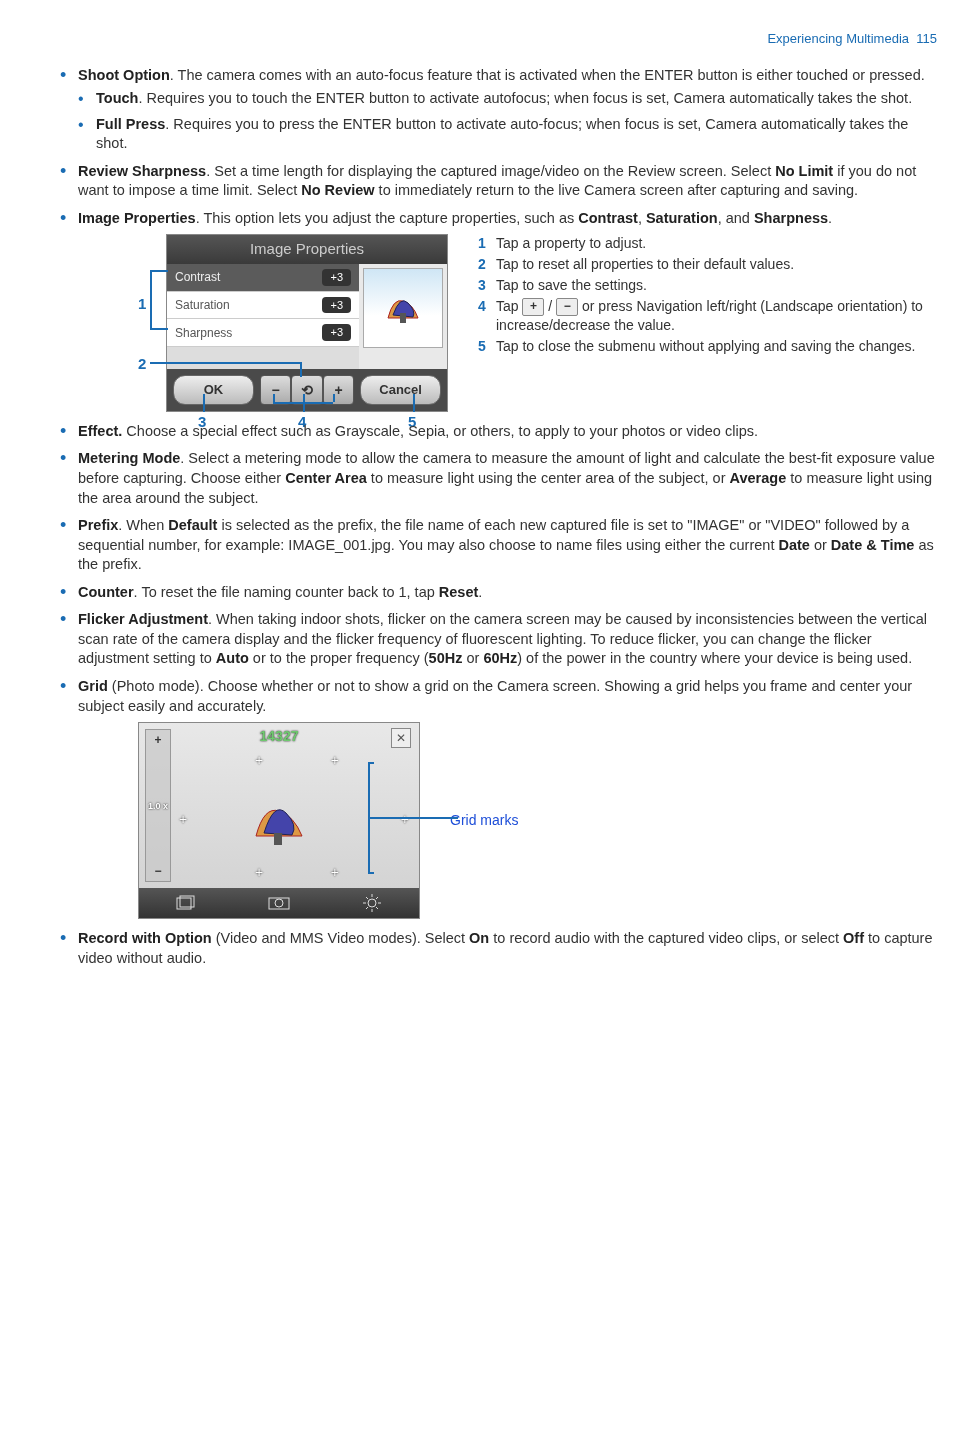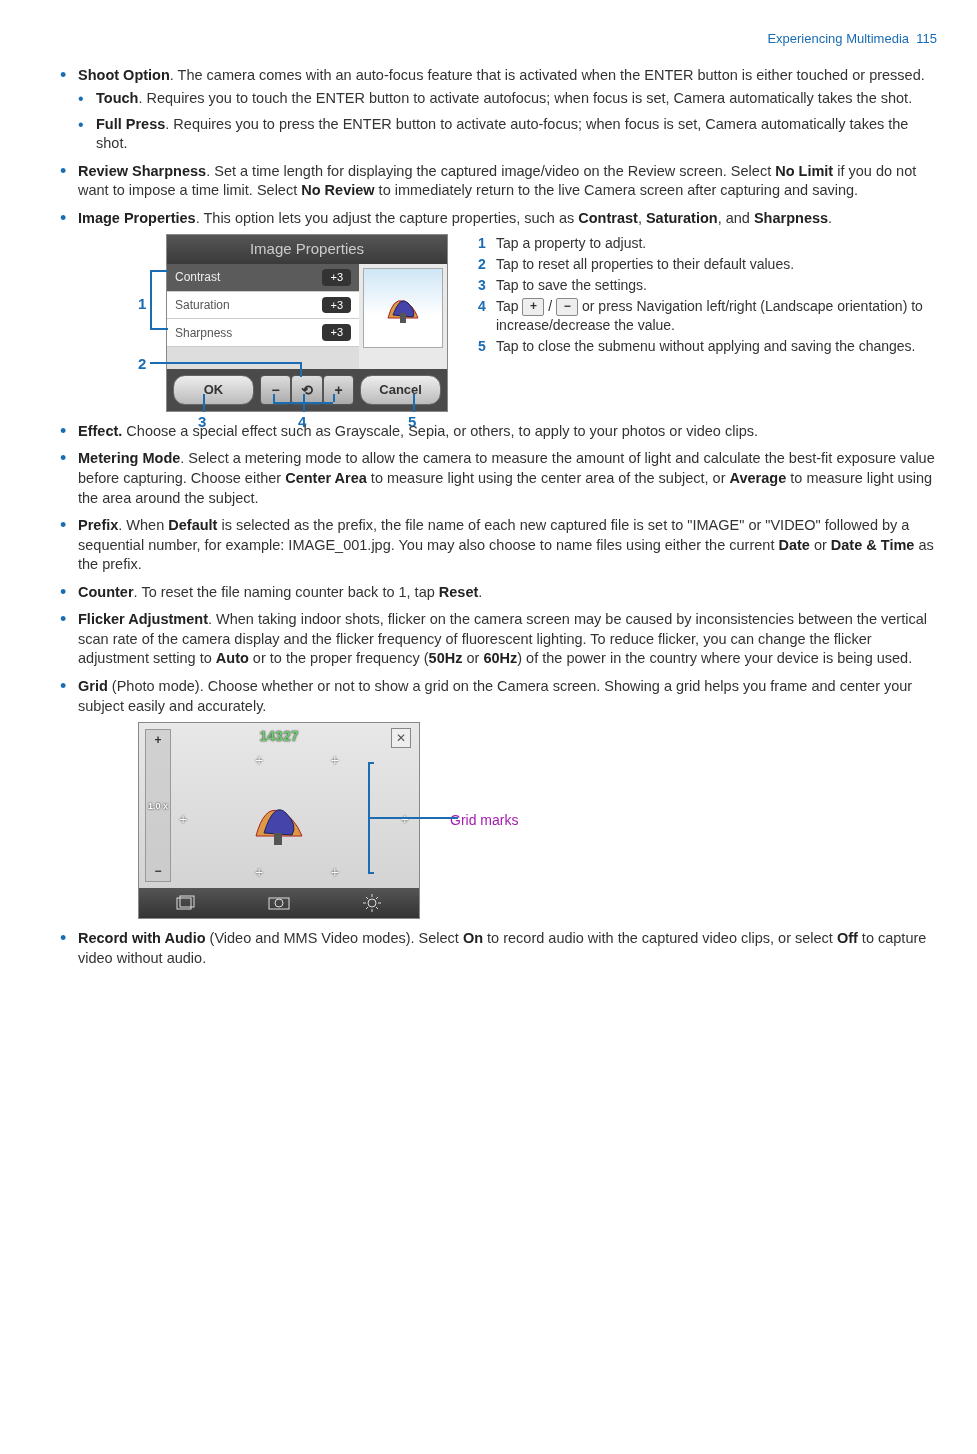--- a/index.html
+++ b/index.html
@@ -179,21 +179,21 @@
   .grid-bot .bic { width:26px; height:20px; display:flex; align-items:center; justify-content:center; }
   .grid-marks {
     position:absolute; left:40px; right:10px; top:28px; bottom:36px;
   }
   .gm { position:absolute; color:#fff; font-size:14px; text-shadow:0 0 2px #000; }
   .gcenter {
     position:absolute; left:50%; top:50%; transform:translate(-50%,-50%);
     width:70px; height:60px;
   }
   .gridline { position:absolute; background:#1a6cb3; }
-  .gridlabel { color:#a21caf; font-size:14px; margin-left:30px; }
+  .gridlabel { color:#1d4ed8; font-size:14px; margin-left:30px; }
 </style>
 </head>
 <body>
 
 <div class="header">
   <span>Experiencing Multimedia</span>&nbsp;&nbsp;<span>115</span>
 </div>
 
 <ul class="main">
 
@@ -379,15 +379,15 @@
         <div class="gridline" style="left:230px;top:40px;width:1.5px;height:110px;"></div>
         <div class="gridline" style="left:230px;top:95px;width:90px;height:1.5px;"></div>
         <div class="gridline" style="left:230px;top:40px;width:6px;height:1.5px;"></div>
         <div class="gridline" style="left:230px;top:150px;width:6px;height:1.5px;"></div>
       </div>
       <div class="gridlabel">Grid marks</div>
     </div>
   </li>
 
   <li>
-    <b>Record with Audio</b><span> (Video and MMS Video modes). Select </span><b>On</b><span> to record audio with the captured video clips, or select </span><b>Off</b><span> to capture video without audio.</span>
+    <b>Record with Option</b><span> (Video and MMS Video modes). Select </span><b>On</b><span> to record audio with the captured video clips, or select </span><b>Off</b><span> to capture video without audio.</span>
   </li>
 </ul>
 
 </body></html>

